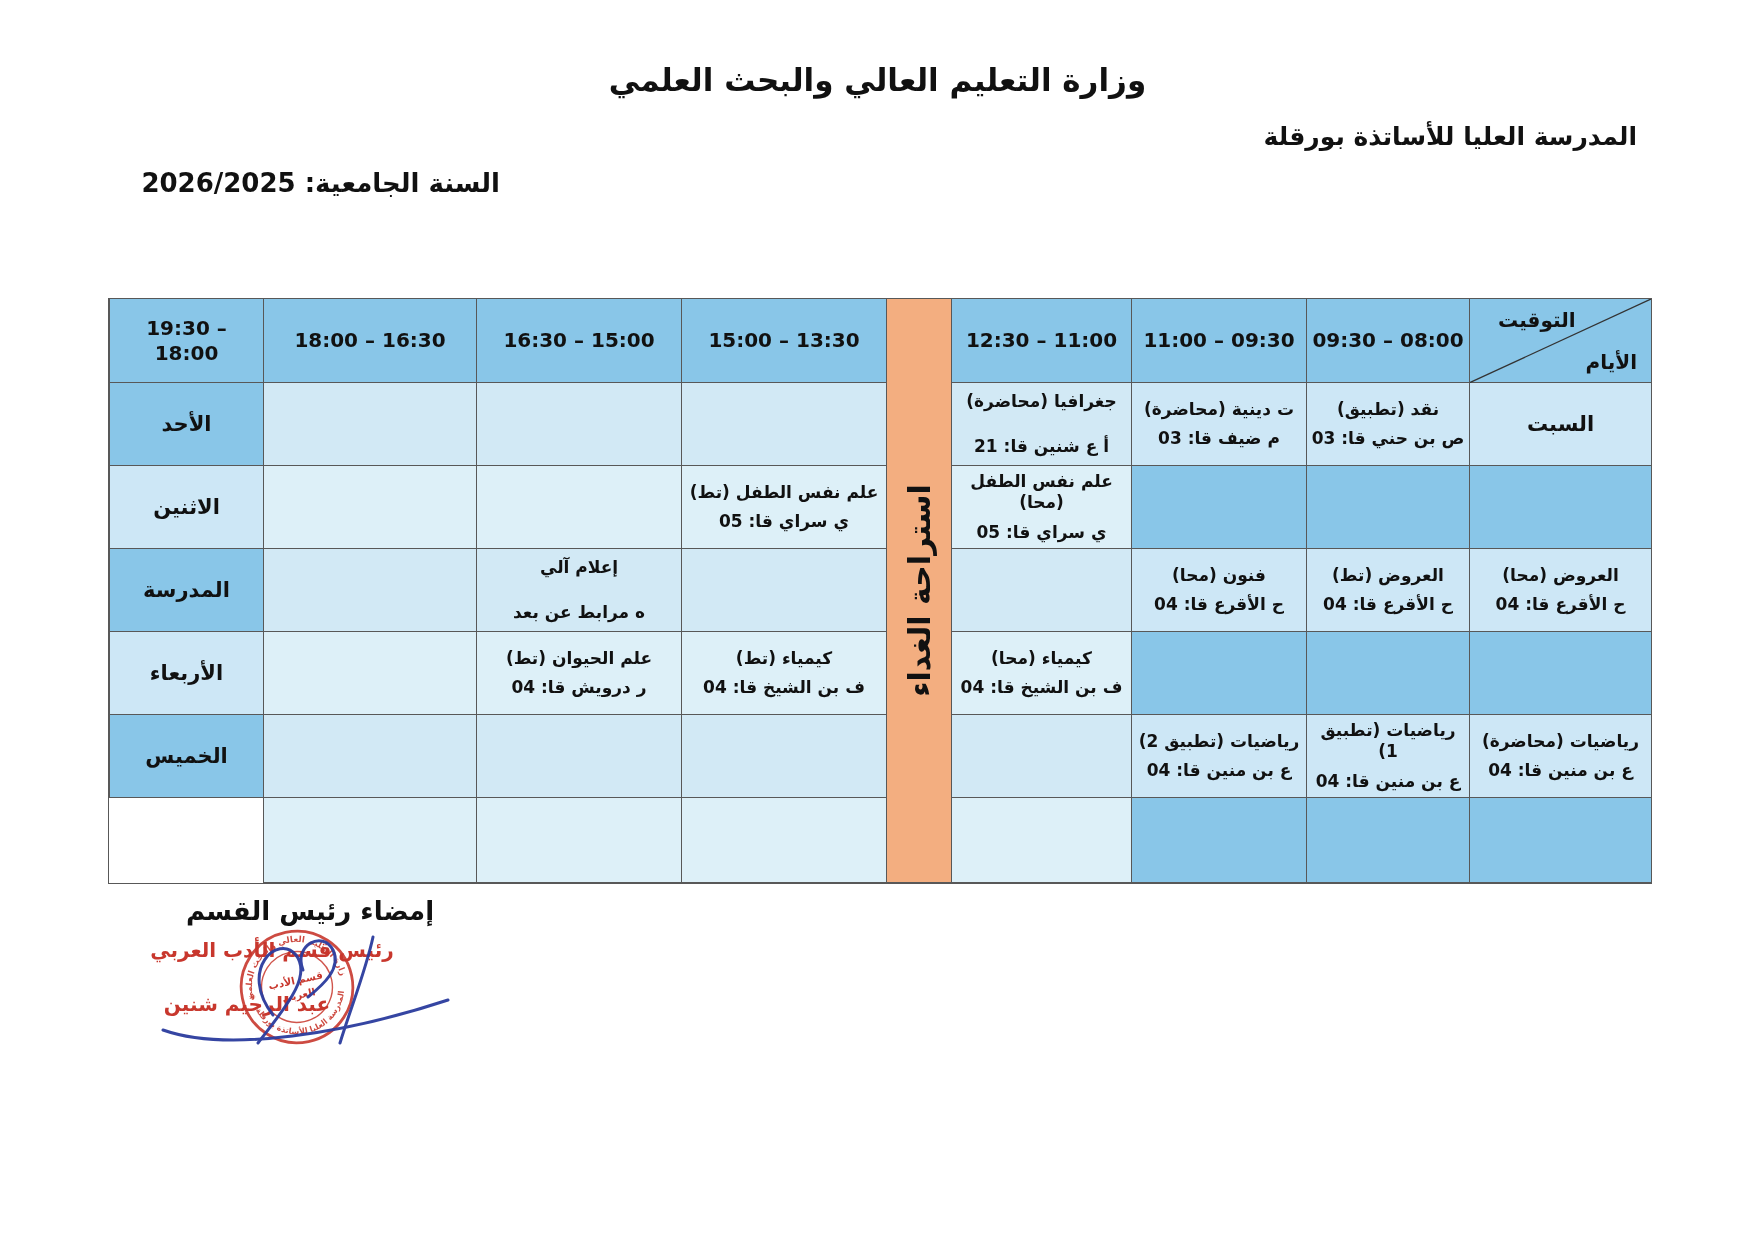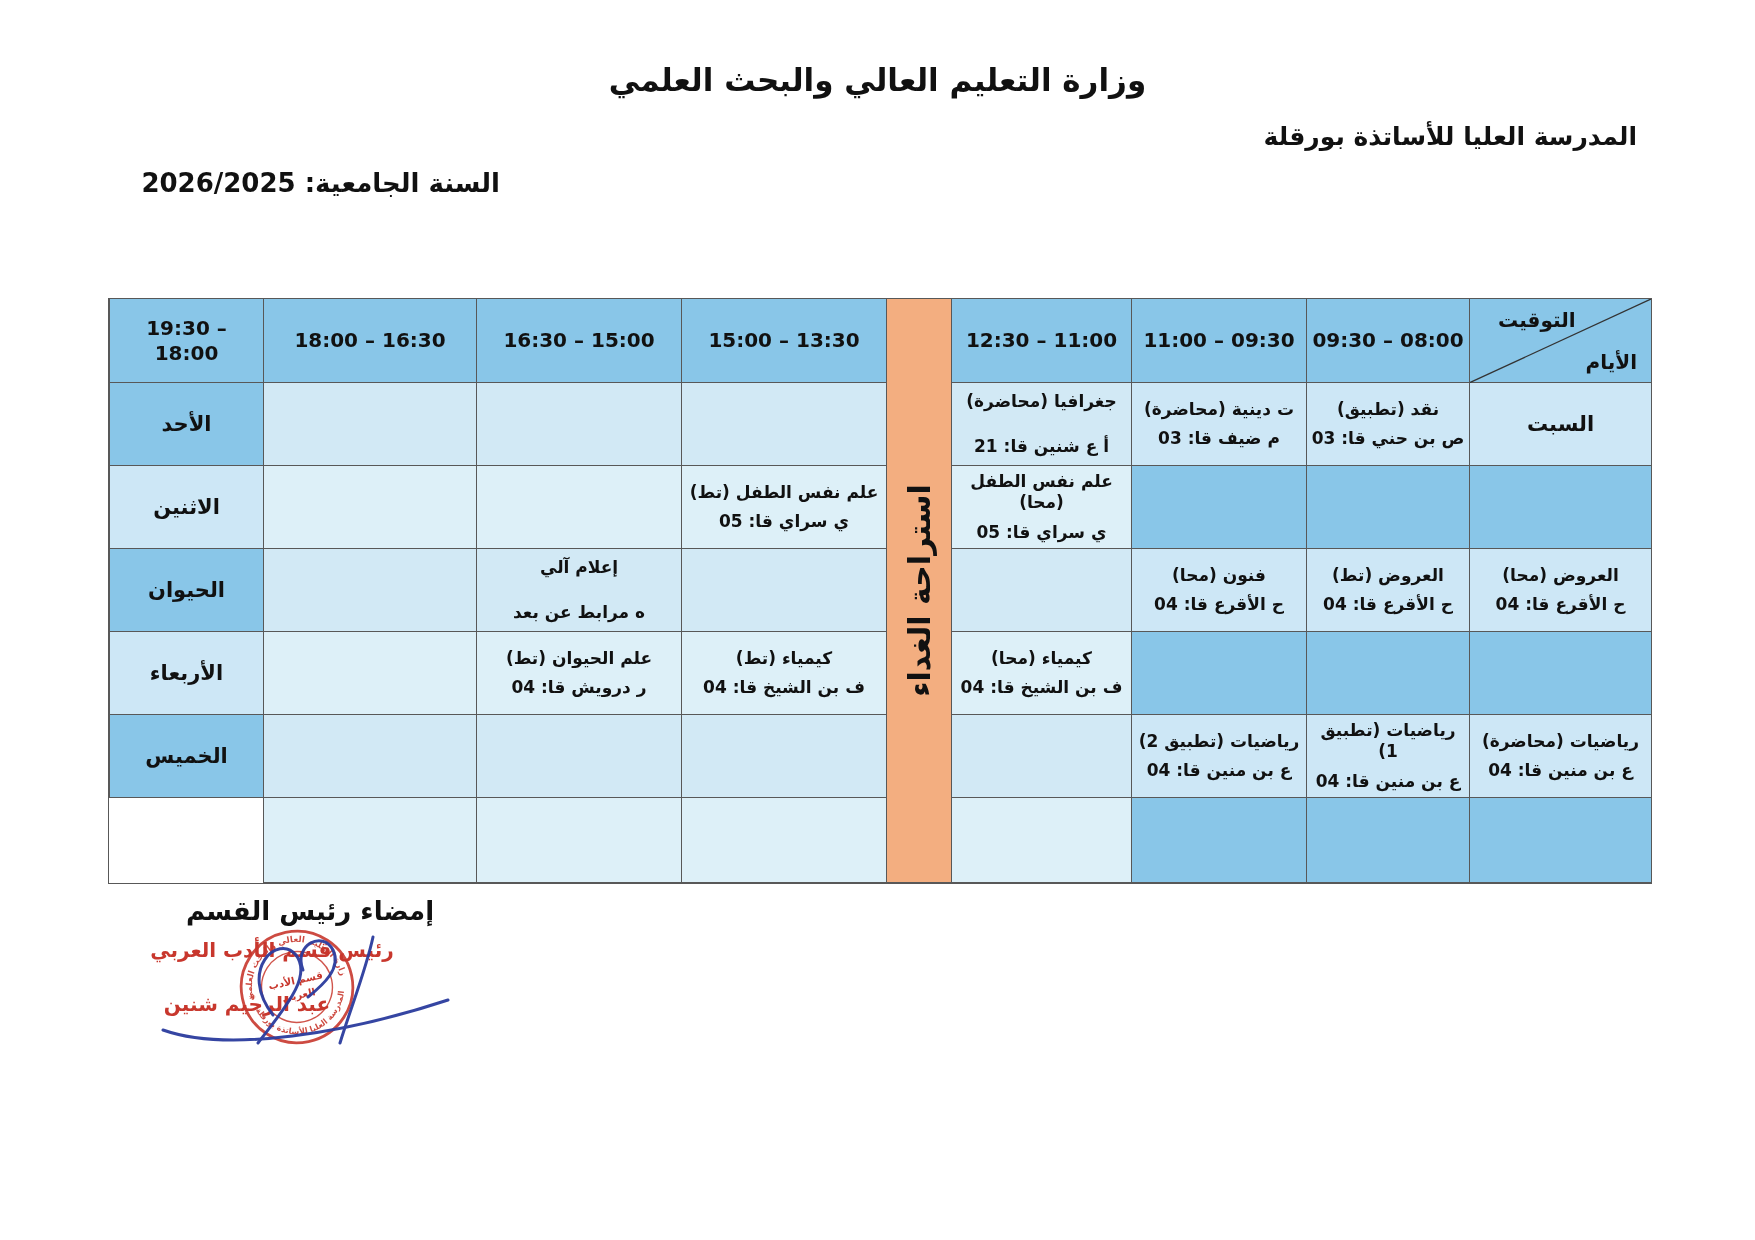--- a/index.html
+++ b/index.html
@@ -148,21 +148,21 @@
         <span>ح الأقرع قا: 04</span>
       </div>
     <div class="cell a r-odd"></div>
     <div class="cell a r-odd"></div>
     <div class="cell a r-odd">
         <span>إعلام آلي</span>
         <span>ه مرابط عن بعد</span>
       </div>
     <div class="cell a r-odd"></div>
 
-    <div class="cell th day r-even">الحيوان</div>
+    <div class="cell th day r-even">المدرسة</div>
     <div class="cell m r-even"></div>
     <div class="cell m r-even"></div>
     <div class="cell m r-even"></div>
     <div class="cell a r-even">
         <span>كيمياء (محا)</span>
         <span>ف بن الشيخ قا: 04</span>
       </div>
     <div class="cell a r-even">
         <span>كيمياء (تط)</span>
         <span>ف بن الشيخ قا: 04</span>

